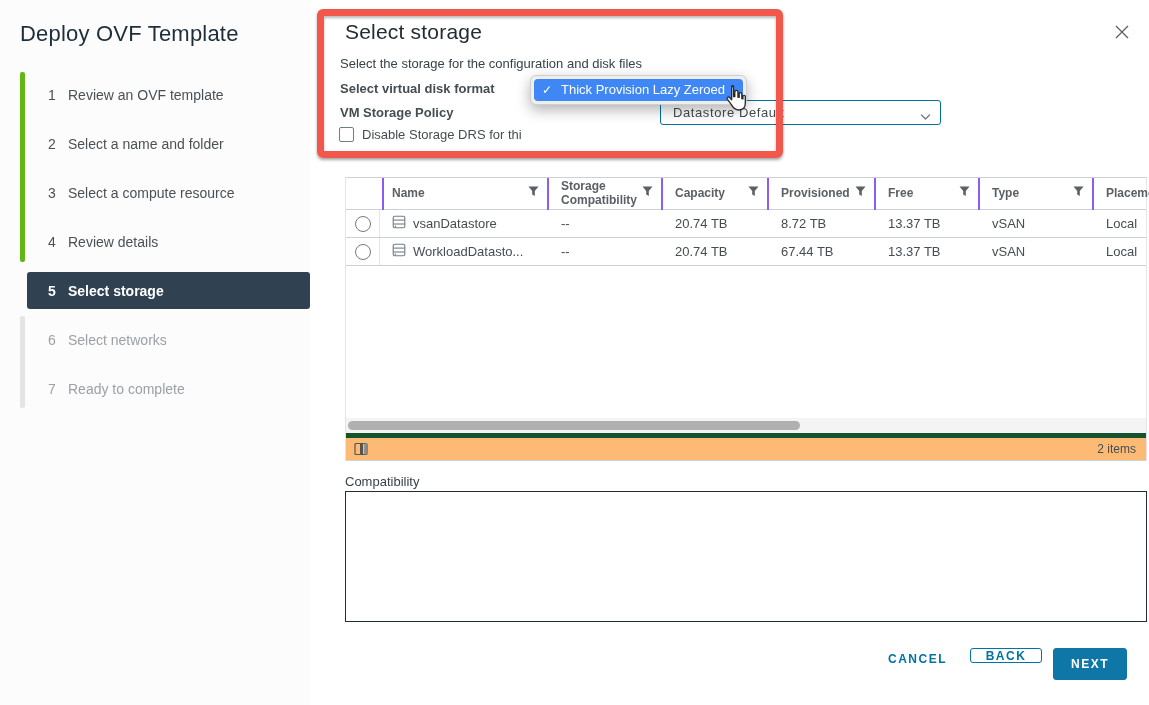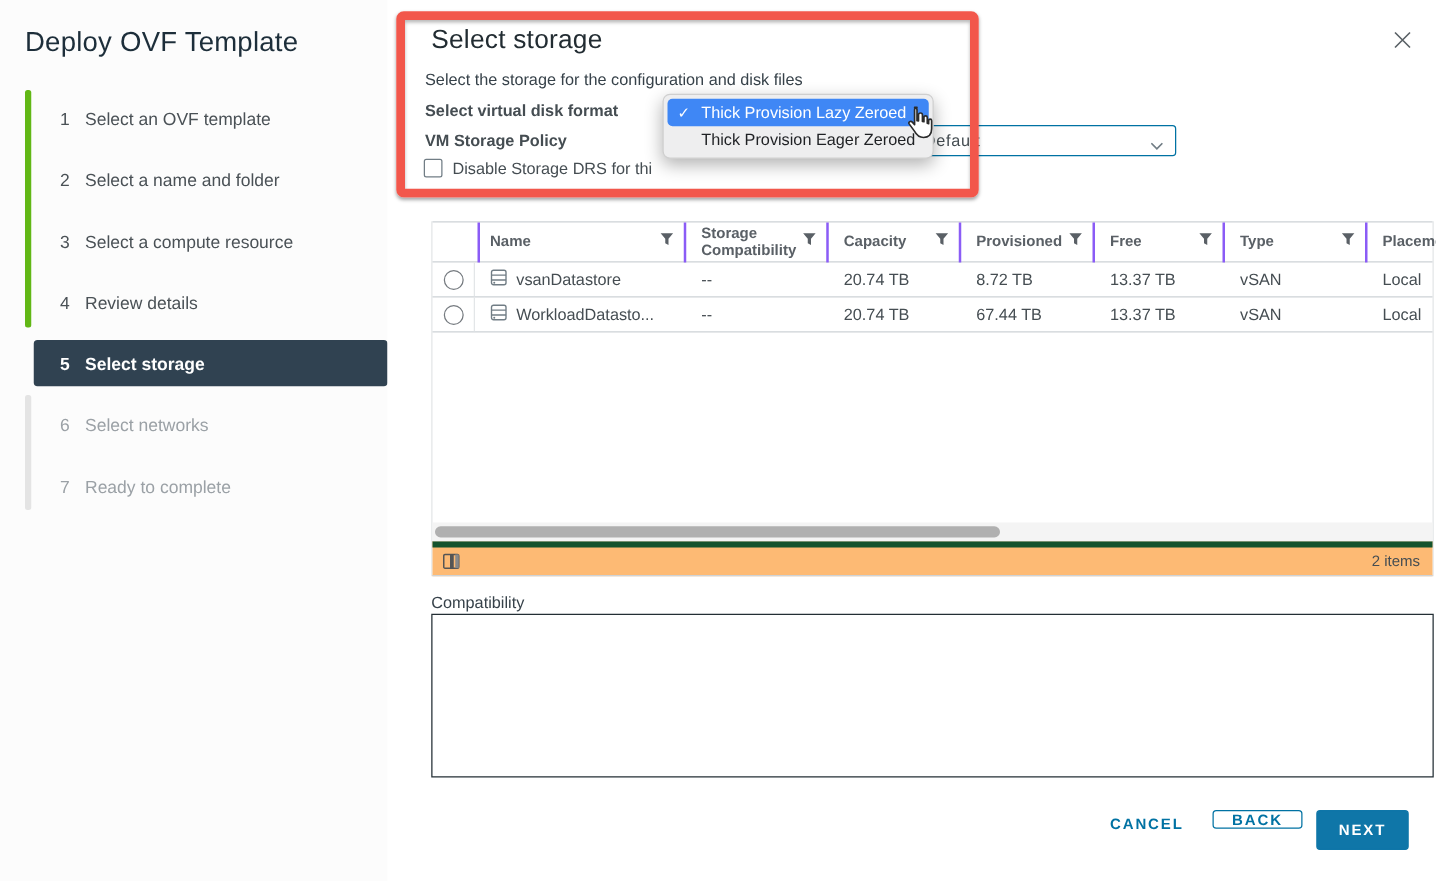--- a/index.html
+++ b/index.html
@@ -107,21 +107,21 @@
 
 <div class="app">
 
   <aside class="sidebar">
     <div class="wizard-title">Deploy OVF Template</div>
     <div class="rail rail-done"></div>
     <div class="rail rail-todo"></div>
 
     <div class="step done" style="top:76px">
       <span class="num">1</span>
-      <span class="lbl">Select an OVF template</span>
+      <span class="lbl">Review an OVF template</span>
     </div>
     <div class="step done" style="top:125px">
       <span class="num">2</span>
       <span class="lbl">Select a name and folder</span>
     </div>
     <div class="step done" style="top:174px">
       <span class="num">3</span>
       <span class="lbl">Select a compute resource</span>
     </div>
     <div class="step done" style="top:223px">
@@ -167,23 +167,20 @@
 
     <label class="checkbox-row">
       <span class="cb-box"></span>
       <span>Disable Storage DRS for thi</span>
     </label>
 
     <div class="dd-menu">
       <div class="dd-item selected">
         <span class="check">✓</span>
         <span>Thick Provision Lazy Zeroed</span>
-      </div>
-      <div class="dd-item">
-        <span>Thick Provision Eager Zeroed</span>
       </div>
     </div>
 
     <span class="cursor-icon">
       <svg width="27" height="29" viewBox="0 0 22 24">
         <path d="M8.6 1.6c.9 0 1.6.7 1.6 1.6v7.2l1 .1V6.6c0-.7.6-1.3 1.3-1.3s1.3.6 1.3 1.3v4.3l1 .2V8.3c0-.6.5-1.1 1.1-1.1s1.1.5 1.1 1.1v3.8l.9.3v-2c0-.6.5-1 1-1s1 .4 1 1v5.4c0 3.4-1.9 5.7-5.4 5.7-3 0-4.4-1.3-6-4.2L5 12.5c-.3-.5-.1-1.2.4-1.5.5-.3 1.1-.2 1.5.2L8.6 13V3.2c0-.9.7-1.6 1.6-1.6z" transform="translate(-1.6 0)" fill="#ffffff" stroke="#2b2b2b" stroke-width="1.1" stroke-linejoin="round"></path>
       </svg>
     </span>
 
     <div class="annotation"></div>

